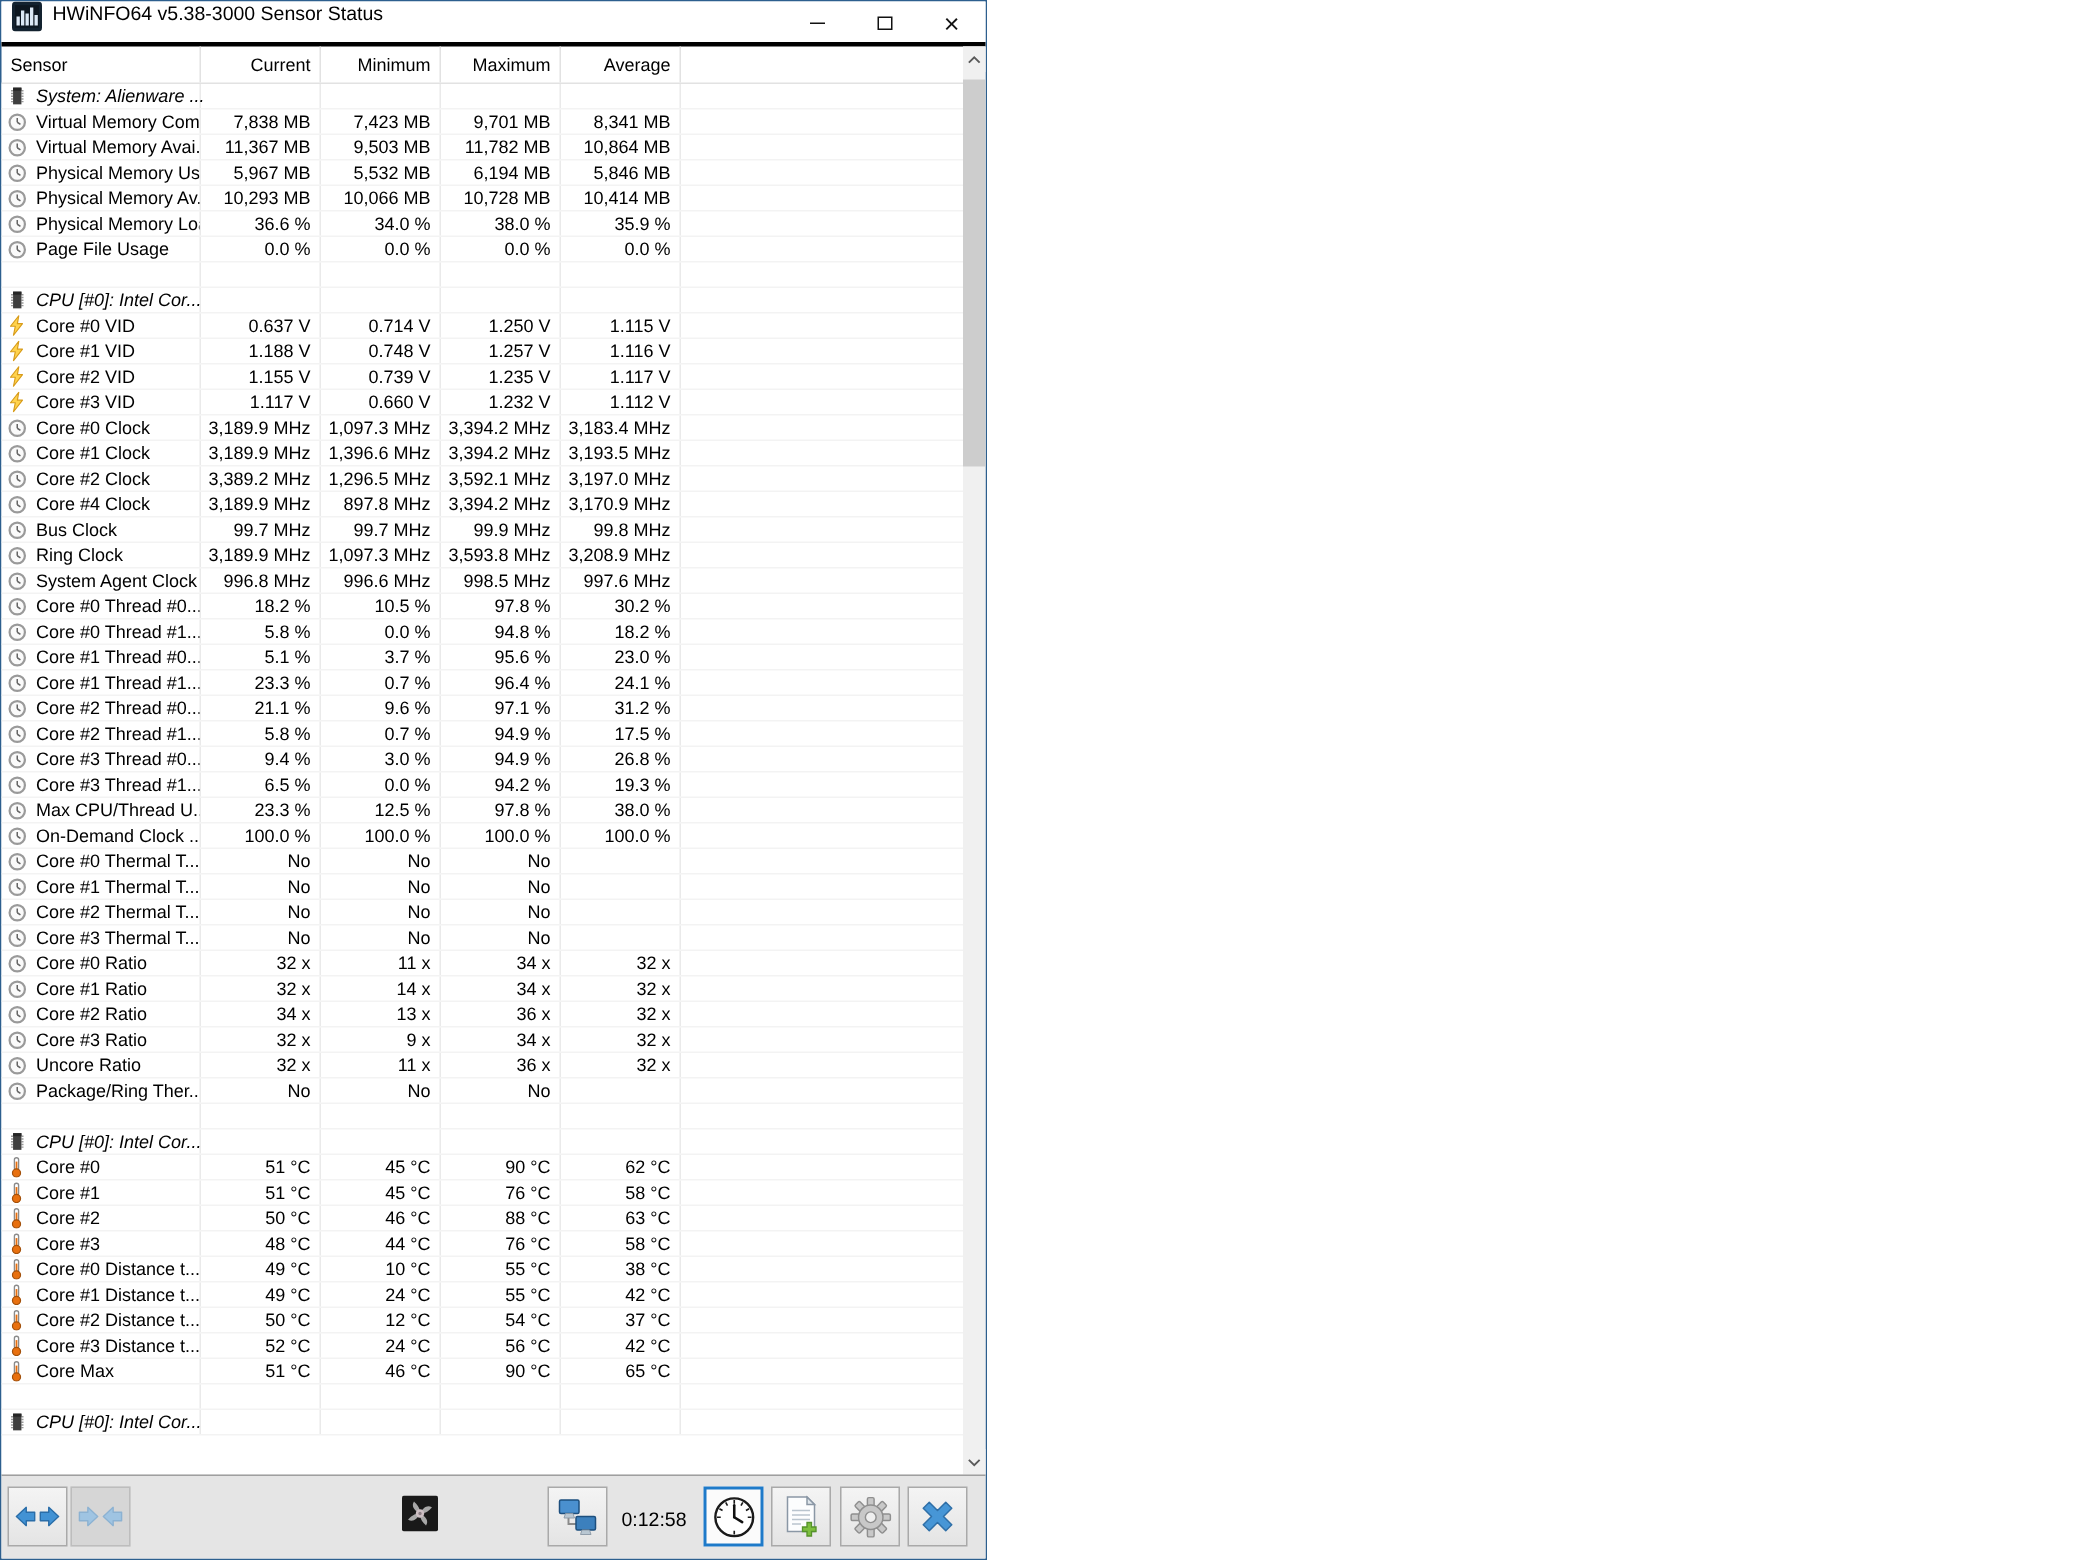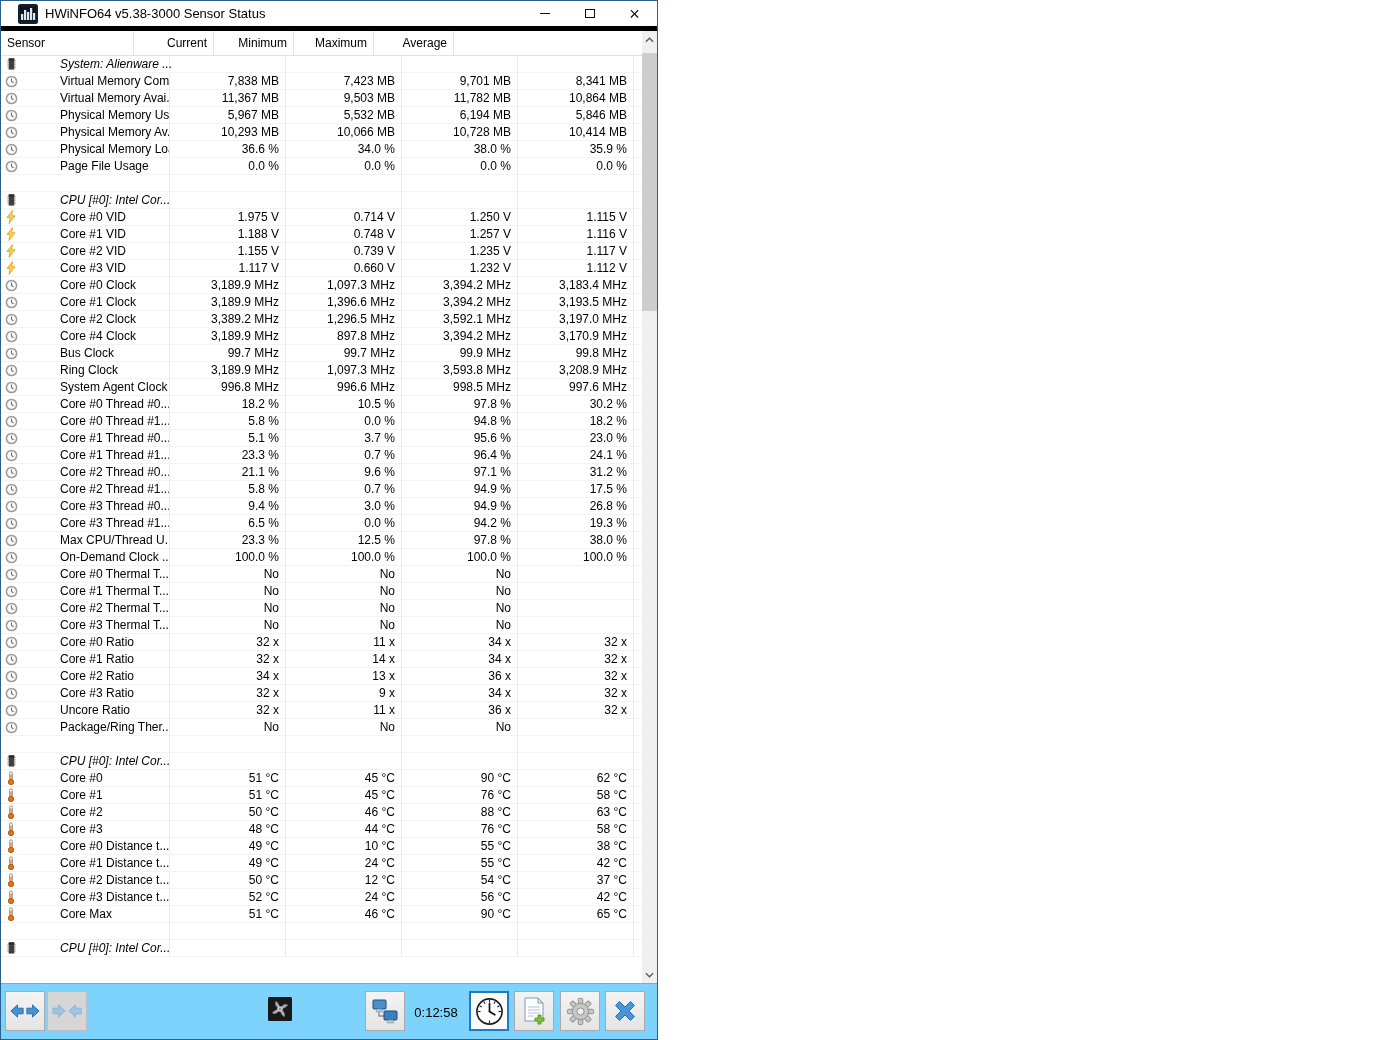--- a/index.html
+++ b/index.html
@@ -8,55 +8,55 @@
     width:1386px; height:1040px; background:#ffffff; overflow:hidden;
     font-family:"Liberation Sans", sans-serif; color:#000;
   }
   .window {
     position:absolute; left:0; top:0; width:658px; height:1040px;
     border:1px solid #2d5f8e; background:#fff;
     display:flex; flex-direction:column;
   }
   
   .titlebar {
-    height:30px; flex:none; display:flex; align-items:center;
-    padding-left:17px; background:#fff; border-bottom:5px solid #000000;
+    height:30px; flex:none; display:flex; align-items:flex-start;
+    padding-left:7px; background:#fff; border-bottom:3px solid #000000;
   }
   .app-icon { width:20px; height:20px; margin-right:7px; flex:none; display:flex; }
   .title { font-size:13px; flex:1; white-space:nowrap; overflow:hidden; }
   .cap-btn { width:45px; height:29px; flex:none; display:flex; align-items:center; justify-content:center; }
   .min-glyph { width:10px; border-top:1px solid #111; display:block; }
   .max-glyph { width:10px; height:9px; border:1px solid #111; display:block; }
   .x-glyph { font-size:18px; line-height:18px; color:#111; }
   
   .client { flex:1; min-height:0; display:flex; }
   .content { width:641px; flex:none; display:flex; flex-direction:column; min-width:0; }
   .header-row { height:25px; flex:none; display:flex; font-size:12px; border-bottom:1px solid #e2e2e2; }
   .hcell { height:100%; display:flex; align-items:center; border-right:1px solid #e2e2e2; padding:0 6px; }
   .h-sensor { width:133px; justify-content:flex-start; }
   .h-val { width:80px; justify-content:flex-end; }
   .h-fill { flex:1; border-right:none; }
   .list { flex:1; min-height:0; overflow:hidden; background:#fff; }
-  .row { height:17px; display:flex; align-items:flex-end; border-bottom:1px solid #f3f3f3; font-size:12px;gap:36px; }
+  .row { height:17px; display:flex; align-items:flex-end; border-bottom:1px solid #f3f3f3; font-size:12px; }
   .cell { height:100%; display:flex; align-items:center; }
   .c-icon { width:20px; justify-content:center; flex:none; }
   .c-icon svg { display:block; }
   .c-label { width:113px; flex:none; border-right:1px solid #eaeaea; padding-left:3px; white-space:nowrap; overflow:hidden; }
   .c-val { width:80px; flex:none; border-right:1px solid #eaeaea; justify-content:flex-end; padding-right:6px; white-space:nowrap; }
   .c-fill { flex:1; }
   .row.section .c-label { font-style:italic; overflow:visible; z-index:2; background:transparent; }
   
   .scrollbar { width:15px; flex:none; background:#f0f0f0; display:flex; flex-direction:column; }
   .sb-btn { height:17px; flex:none; display:flex; align-items:center; justify-content:center; background:#f0f0f0; }
   .sb-thumb { height:258px; flex:none; background:#cdcdcd; margin-top:5px; }
   .sb-track { flex:1; }
   
   .toolbar {
     height:56px; flex:none; position:relative;
-    background:#7dd3fc; border-top:1px solid #9f9f9f;
+    background:#e5e5e5; border-top:1px solid #9f9f9f;
   }
   .tbtn {
     position:absolute; top:7px; width:40px; height:40px;
     border:1px solid #a9a9a9; background:linear-gradient(#f4f4f4,#e4e4e4);
     display:flex; align-items:center; justify-content:center;
   }
   .tbtn.disabled { background:#d6d6d6; border-color:#bdbdbd; }
   .tbtn.active { border:2px solid #1e7ac9; background:#fbfbfb; }
   .fan-box { position:absolute; left:267px; top:13px; width:24px; height:24px; }
   .time {
@@ -233,21 +233,21 @@
             <div class="cell c-val"></div>
             <div class="cell c-fill"></div>
           </div>
           <div class="row">
             <div class="cell c-icon">
               <svg width="12" height="14" viewBox="0 0 12 14">
                 <path d="M7.5 0.5 L2 7.5 H5.2 L4 13.5 L10 5.8 H6.6 Z" fill="#ffd34d" stroke="#d89c1b" stroke-width="0.8" stroke-linejoin="round"></path>
               </svg>
             </div>
             <div class="cell c-label">Core #0 VID</div>
-            <div class="cell c-val">1.975 V</div>
+            <div class="cell c-val">0.637 V</div>
             <div class="cell c-val">0.714 V</div>
             <div class="cell c-val">1.250 V</div>
             <div class="cell c-val">1.115 V</div>
             <div class="cell c-fill"></div>
           </div>
           <div class="row">
             <div class="cell c-icon">
               <svg width="12" height="14" viewBox="0 0 12 14">
                 <path d="M7.5 0.5 L2 7.5 H5.2 L4 13.5 L10 5.8 H6.6 Z" fill="#ffd34d" stroke="#d89c1b" stroke-width="0.8" stroke-linejoin="round"></path>
               </svg>

